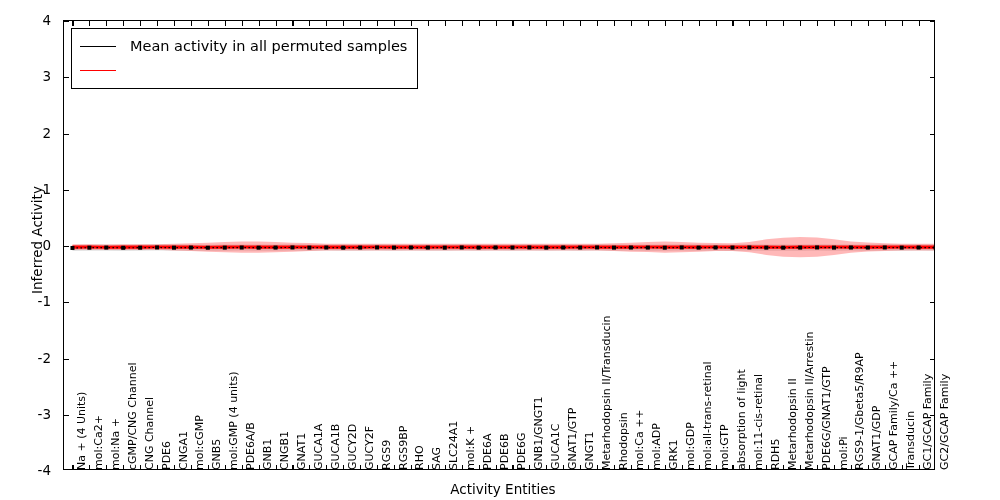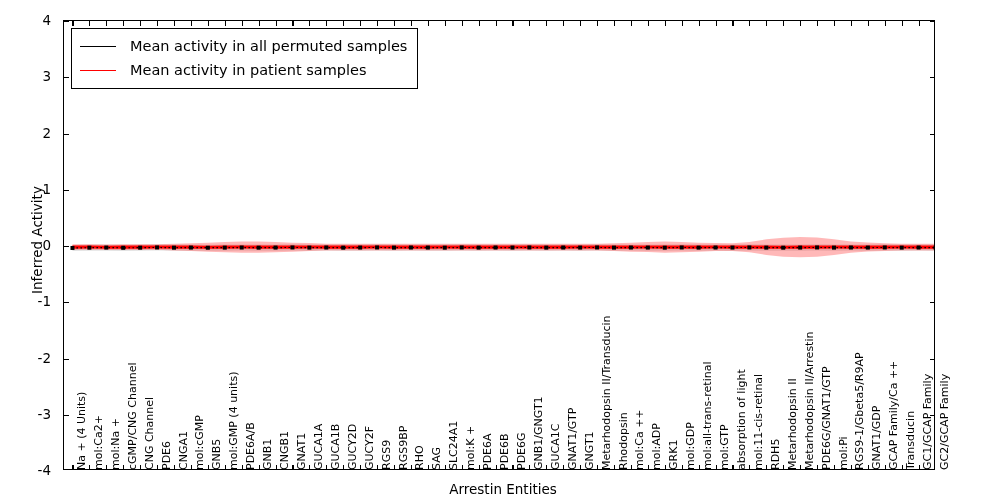--- a/index.html
+++ b/index.html
@@ -122,21 +122,21 @@
   #data-layer{position:absolute;left:0;top:0;width:100%;height:100%;}
   #data-layer svg{display:block;}
 </style>
 </head>
 <body>
 
 <div id="figure">
 
 
   <div id="y-axis-label">Inferred Activity</div>
-  <div id="x-axis-label">Arrestin Entities</div>
+  <div id="x-axis-label">Activity Entities</div>
 
   <div id="plot-area">
 
     <div id="y-ticks">
         <div class="ytick-mark" style="top: 0px;"></div>
         <div class="ytick-mark right" style="top: 0px;"></div>
         <div class="ytick-mark" style="top: 56.25px;"></div>
         <div class="ytick-mark right" style="top: 56.25px;"></div>
         <div class="ytick-mark" style="top: 112.5px;"></div>
         <div class="ytick-mark right" style="top: 112.5px;"></div>
@@ -319,21 +319,20 @@
         </svg>
       </div>
 
     <div id="legend">
       <div class="legend-row">
         <span class="legend-swatch" style="border-top-color: rgb(0, 0, 0);"></span>
         <span class="legend-text">Mean activity in all permuted samples</span>
       </div>
       <div class="legend-row">
         <span class="legend-swatch" style="border-top-color: rgb(255, 0, 0);"></span>
-        <span class="legend-text">Mean activity in patient samples</span>
       </div>
     </div>
 
   </div>
 
   <div id="x-tick-labels">
       <div class="xtick-label" style="left: 75.9615px;">Na + (4 Units)</div>
       <div class="xtick-label" style="left: 92.8846px;">mol:Ca2+</div>
       <div class="xtick-label" style="left: 109.808px;">mol:Na +</div>
       <div class="xtick-label" style="left: 126.731px;">cGMP/CNG Channel</div>

